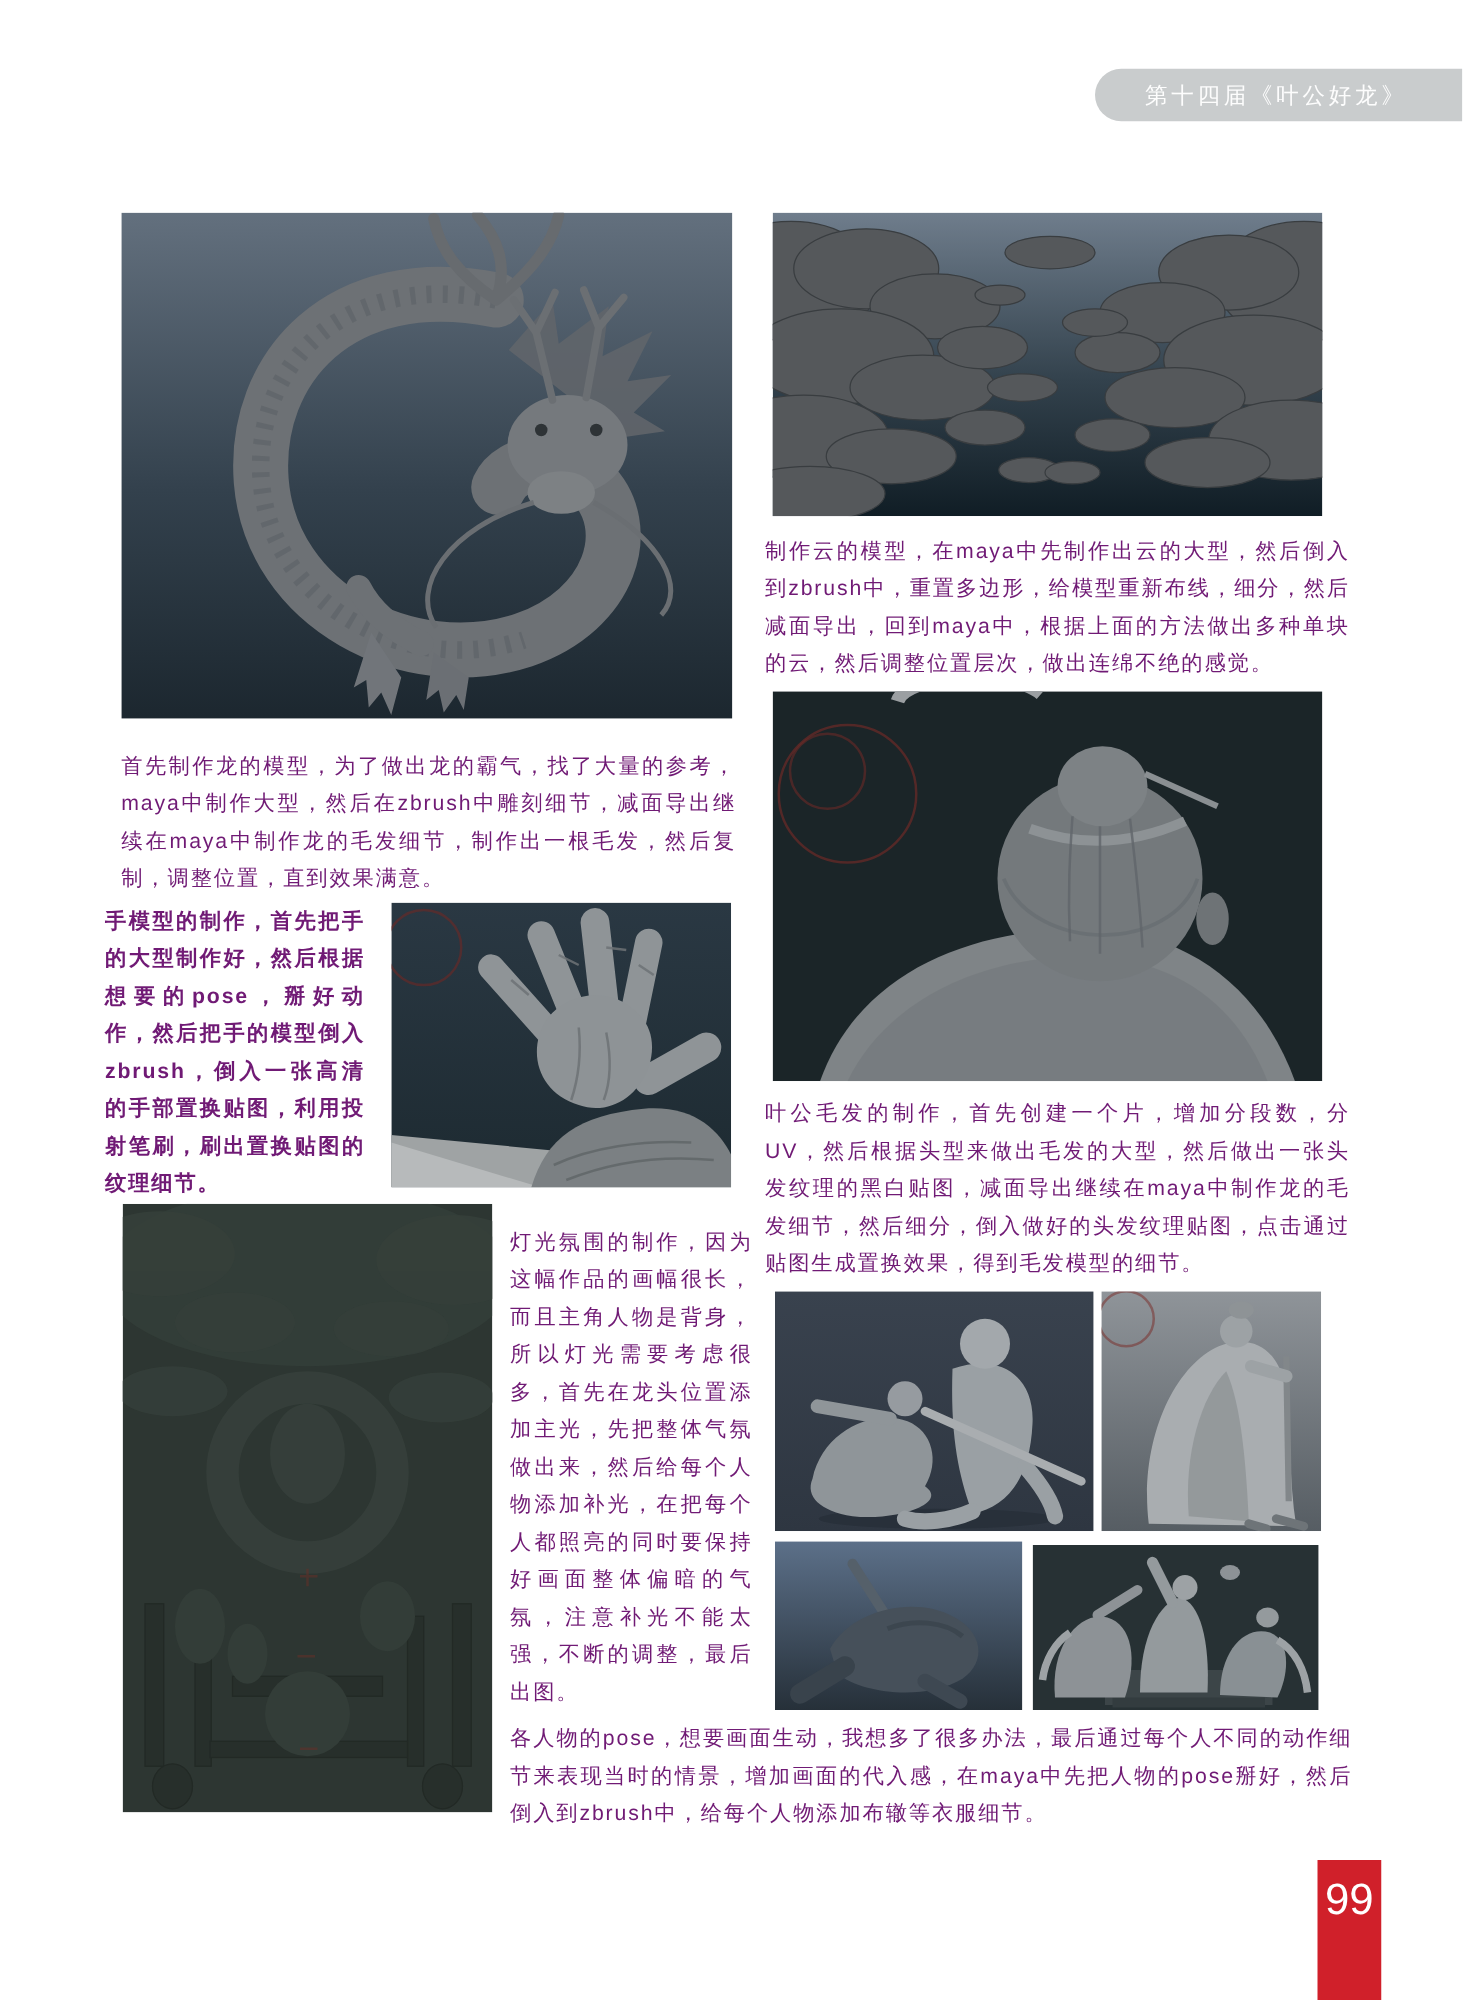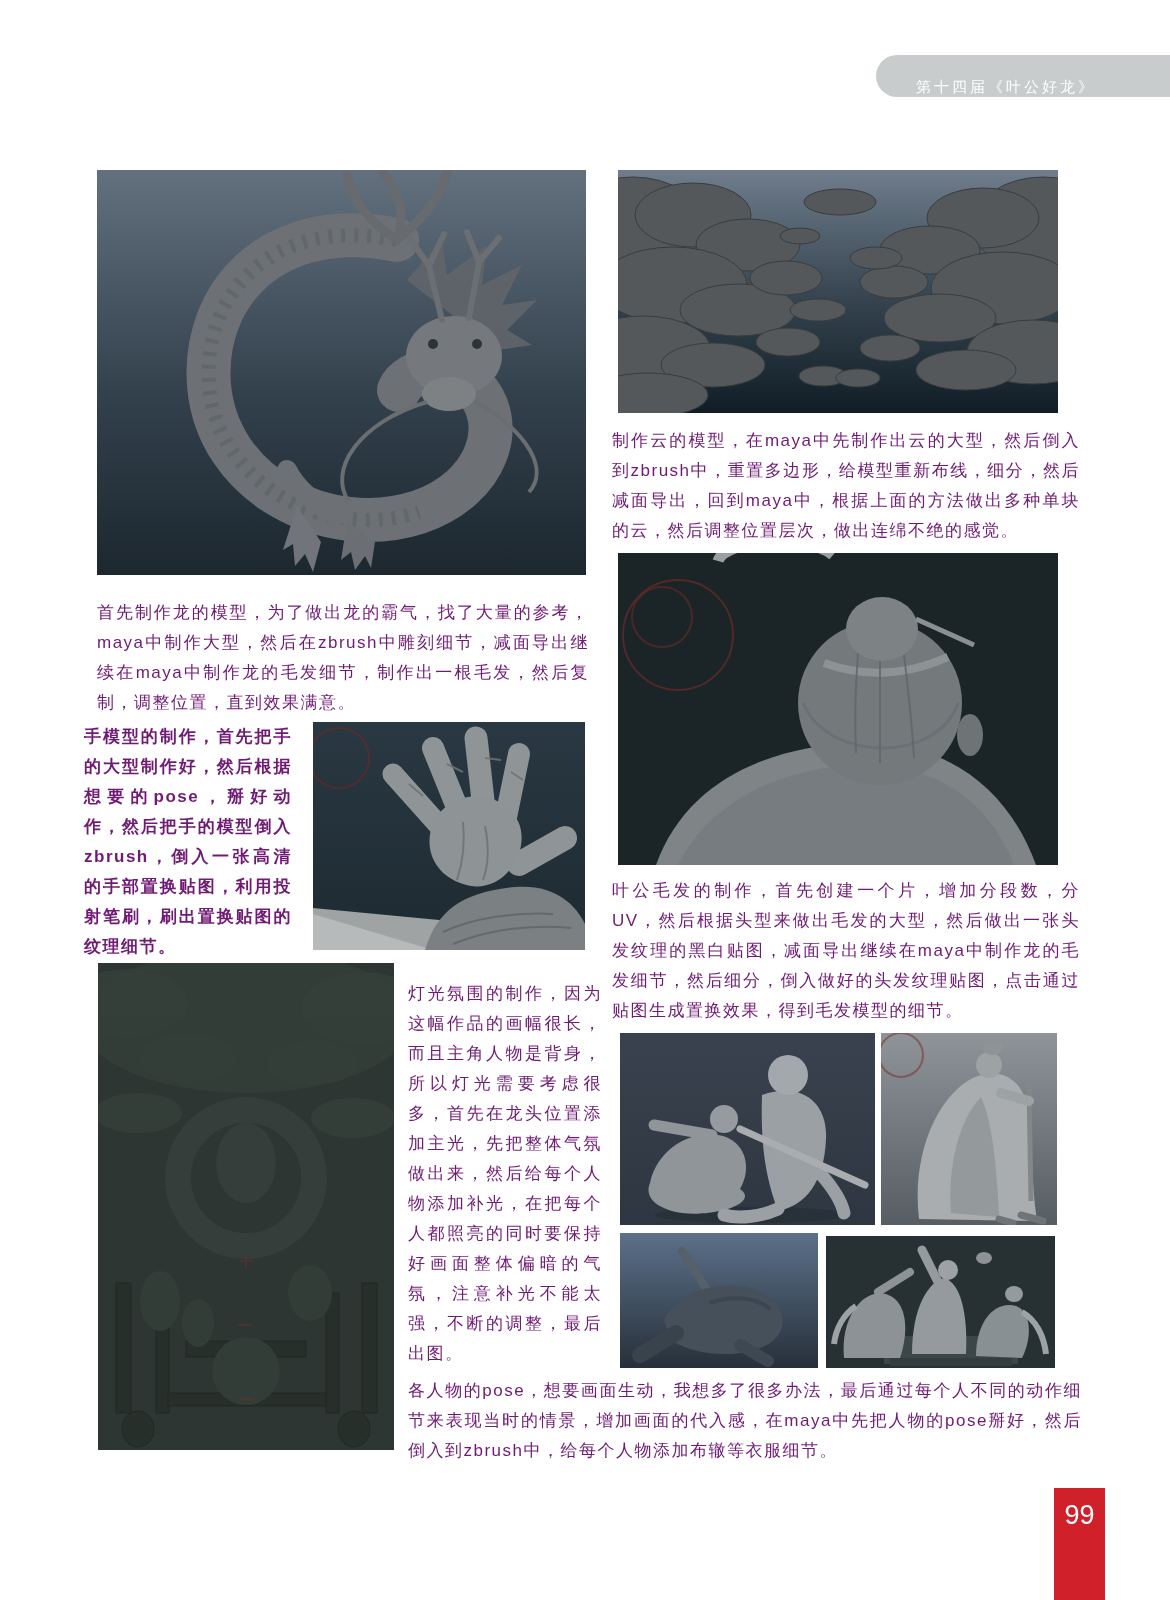--- a/index.html
+++ b/index.html
@@ -6,22 +6,22 @@
   .page{
     position:relative;width:1170px;height:1600px;background:#ffffff;
     overflow:hidden;
     font-family:"Liberation Sans","DejaVu Sans",sans-serif;
   }
   .abs{position:absolute;}
   
   .badge{
     left:876px;top:55px;right:0;height:42px;
     background:#c9cccd;border-radius:21px 0 0 21px;
-    display:flex;align-items:flex-end;padding-left:40px;
-    color:#fdfdfd;font-size:15px;letter-spacing:3px;
+    display:flex;align-items:center;padding-left:40px;
+    color:#fdfdfd;font-size:18px;letter-spacing:3px;
   }
   
   .para{
     color:#701a75;font-size:17px;line-height:30px;letter-spacing:1.5px;
     text-align:justify;
   }
   .p-dragon{left:97px;top:598px;width:492px;}
   .p-hand{left:84px;top:722px;width:208px;font-weight:bold;}
   .p-cloud{left:612px;top:426px;width:468px;}
   .p-hair{left:612px;top:876px;width:468px;}
@@ -35,21 +35,21 @@
   .img-figureback{left:618px;top:553px;width:440px;height:312px;}
   .img-hand{left:313px;top:722px;width:272px;height:228px;}
   .img-tall{left:98px;top:963px;width:296px;height:487px;}
   .img-pair{left:620px;top:1033px;width:255px;height:192px;}
   .img-cape{left:881px;top:1033px;width:176px;height:192px;}
   .img-viewport{left:620px;top:1233px;width:198px;height:135px;}
   .img-group{left:826px;top:1236px;width:229px;height:132px;}
   
   .pageno{
     left:1054px;top:1488px;width:51px;height:112px;
-    background:#d0202a;color:#ffffff;font-size:27px;
+    background:#d0202a;color:#ffffff;font-size:35px;
     text-align:center;padding-top:12px;box-sizing:border-box;
   }
 </style>
 </head>
 <body>
 
 <div class="page">
 
   <div class="abs badge">
     <span>第十四届《叶公好龙》</span>

